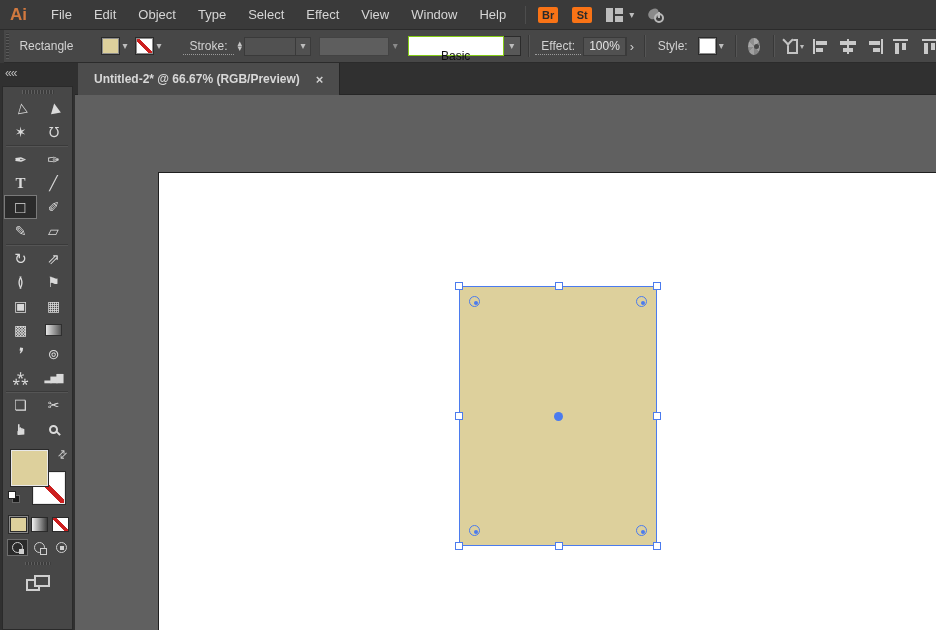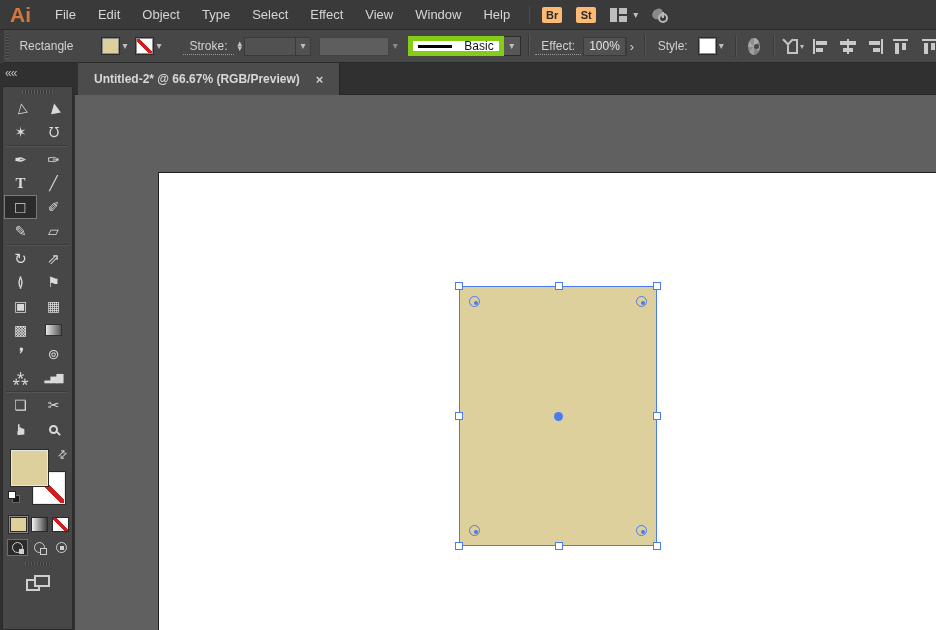--- a/index.html
+++ b/index.html
@@ -6,26 +6,26 @@
   html,body { background:#222; }
   .app {
     position:relative; width:936px; height:630px; overflow:hidden;
     background:#3a3a3a; font-family:"Liberation Sans", sans-serif;
     -webkit-font-smoothing:antialiased; user-select:none;
   }
   
   .menubar { position:absolute; left:0; top:0; width:936px; height:30px;
     background:#3a3a3a; border-bottom:1px solid #2b2b2b;
     display:flex; align-items:center; color:#d6d6d6; font-size:13px; }
-  .logo { color:#d2793f; font-weight:bold; font-size:21px; padding:0 13px 0 10px; letter-spacing:0; }
+  .logo { color:#d2793f; font-weight:bold; font-size:17px; padding:0 13px 0 10px; letter-spacing:0; }
   .menu-items { display:flex; align-items:center; height:100%; }
   .menu-item { padding:0 11px; height:100%; display:flex; align-items:center; cursor:default; }
   .mb-sep { width:1px; height:18px; background:#4d4d4d; margin:0 8px; }
   .mb-right { display:flex; align-items:center; gap:14px; margin-left:4px; }
-  .sq-btn { width:20px; height:16px; background:#fdba74; color:#2b2b2b; font-weight:bold;
+  .sq-btn { width:20px; height:16px; background:#f97316; color:#2b2b2b; font-weight:bold;
     font-size:11px; display:flex; align-items:center; justify-content:center; border-radius:2px; }
   .ws-icon { position:relative; width:17px; height:14px; display:inline-block; }
   .ws-icon i { position:absolute; background:#bdbdbd; }
   .ws-a { left:0; top:0; width:7px; height:14px; }
   .ws-b { left:9px; top:0; width:8px; height:6px; }
   .ws-c { left:9px; top:8px; width:8px; height:6px; }
   .chev { color:#bdbdbd; font-size:10px; line-height:1; }
   .power-icon { position:relative; width:16px; height:16px; display:inline-block; }
   .power-blob { position:absolute; left:0; top:2px; width:11px; height:10px; background:#8a8a8a;
     border-radius:60% 40% 55% 45%; transform:rotate(-15deg); }
@@ -47,22 +47,22 @@
     background-image:linear-gradient(45deg, transparent 42%, #cc1f1f 42%, #cc1f1f 56%, transparent 56%); }
   .stepper { display:flex; flex-direction:column; justify-content:center; line-height:0.55;
     font-size:9px; color:#c5c5c5; margin:0 2px 0 4px; }
   .field { height:19px; background:#515151; border:1px solid #3a3a3a; display:flex;
     align-items:center; color:#e4e4e4; }
   .dd-chev { width:15px; height:19px; background:#515151; border:1px solid #3a3a3a; border-left:none;
     display:flex; align-items:center; justify-content:center; }
   .stroke-w { width:52px; }
   .brush-field { width:102px; background:#5e5e5e; border-color:#434343; margin-left:8px; }
   .basic-dd { display:flex; align-items:center; margin-left:10px; }
-  .basic-box { width:96px; height:20px; background:#fff; border:5px solid #84cc16; display:flex;
-    align-items:center; justify-content:flex-start; gap:12px; padding:0 5px; color:#111; }
+  .basic-box { width:96px; height:20px; background:#fff; border:1px solid #84cc16; display:flex;
+    align-items:center; justify-content:flex-start; gap:12px; padding:0 5px; color:#111;flex-direction:column; }
   .basic-line { width:40px; height:3px; background:#000; }
   .basic-chev { width:17px; height:20px; background:#585858; border:1px solid #2b2b2b; border-left:none;
     display:flex; align-items:center; justify-content:center; }
   .opacity-field { width:46px; padding:0 5px; margin-left:2px; }
   .arrow-btn { width:16px; height:19px; display:flex; align-items:center; justify-content:center;
     color:#cfcfcf; font-size:13px; border-left:1px solid #3a3a3a; }
   .cb-sep { width:1px; height:22px; background:#383838; margin:0 7px; box-shadow:1px 0 0 #555; }
   .wheel-icon { width:17px; height:17px; border-radius:50%; position:relative; margin:0 6px;
     background:conic-gradient(#ababab 0 45deg,#8b8b8b 45deg 90deg,#a2a2a2 90deg 135deg,#868686 135deg 180deg,
       #a0a0a0 180deg 225deg,#8b8b8b 225deg 270deg,#a7a7a7 270deg 315deg,#909090 315deg 360deg); }

